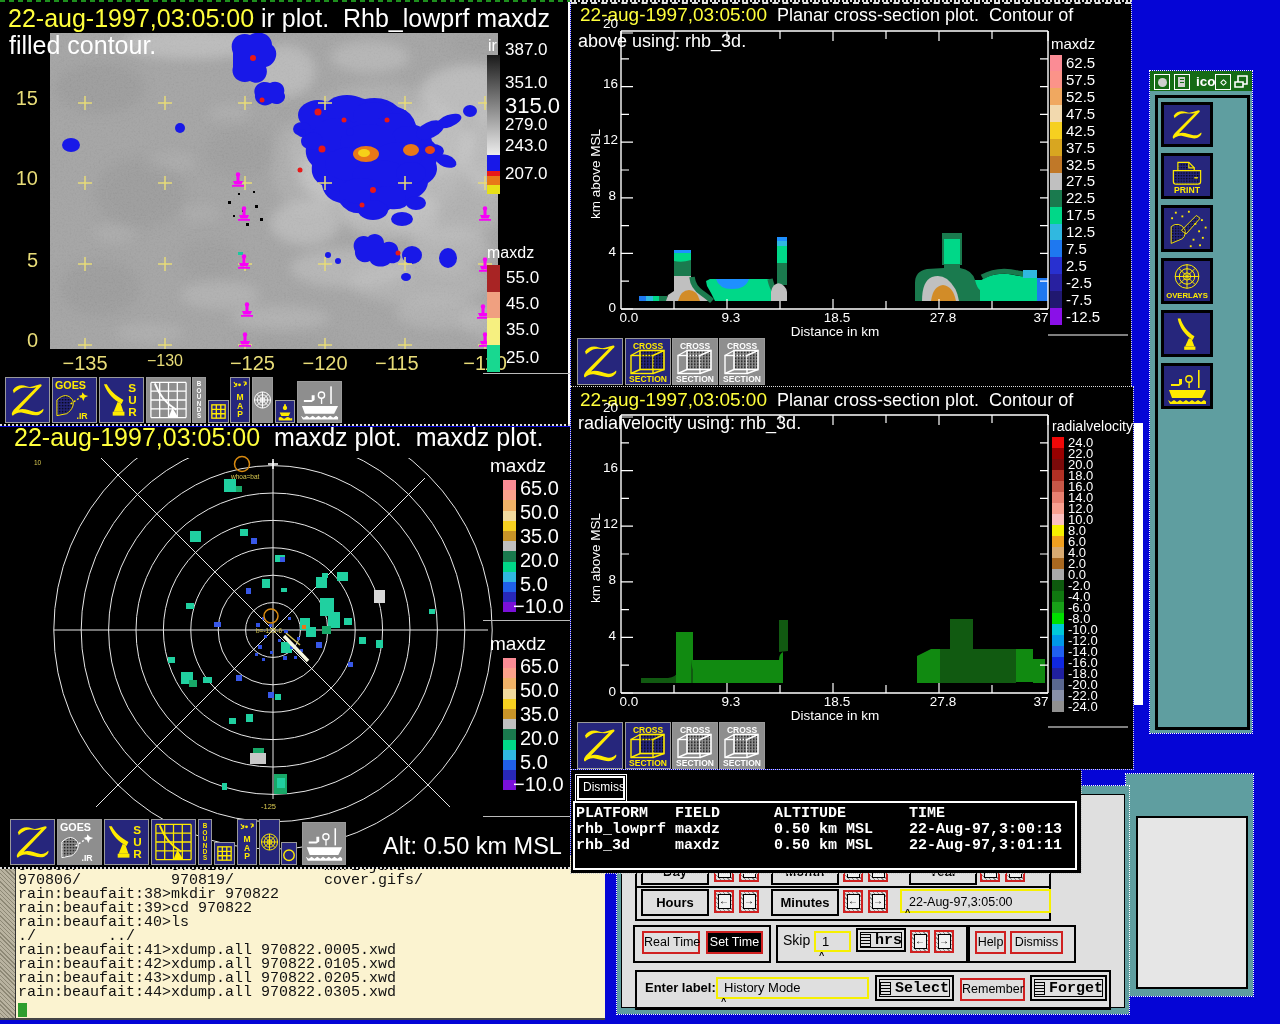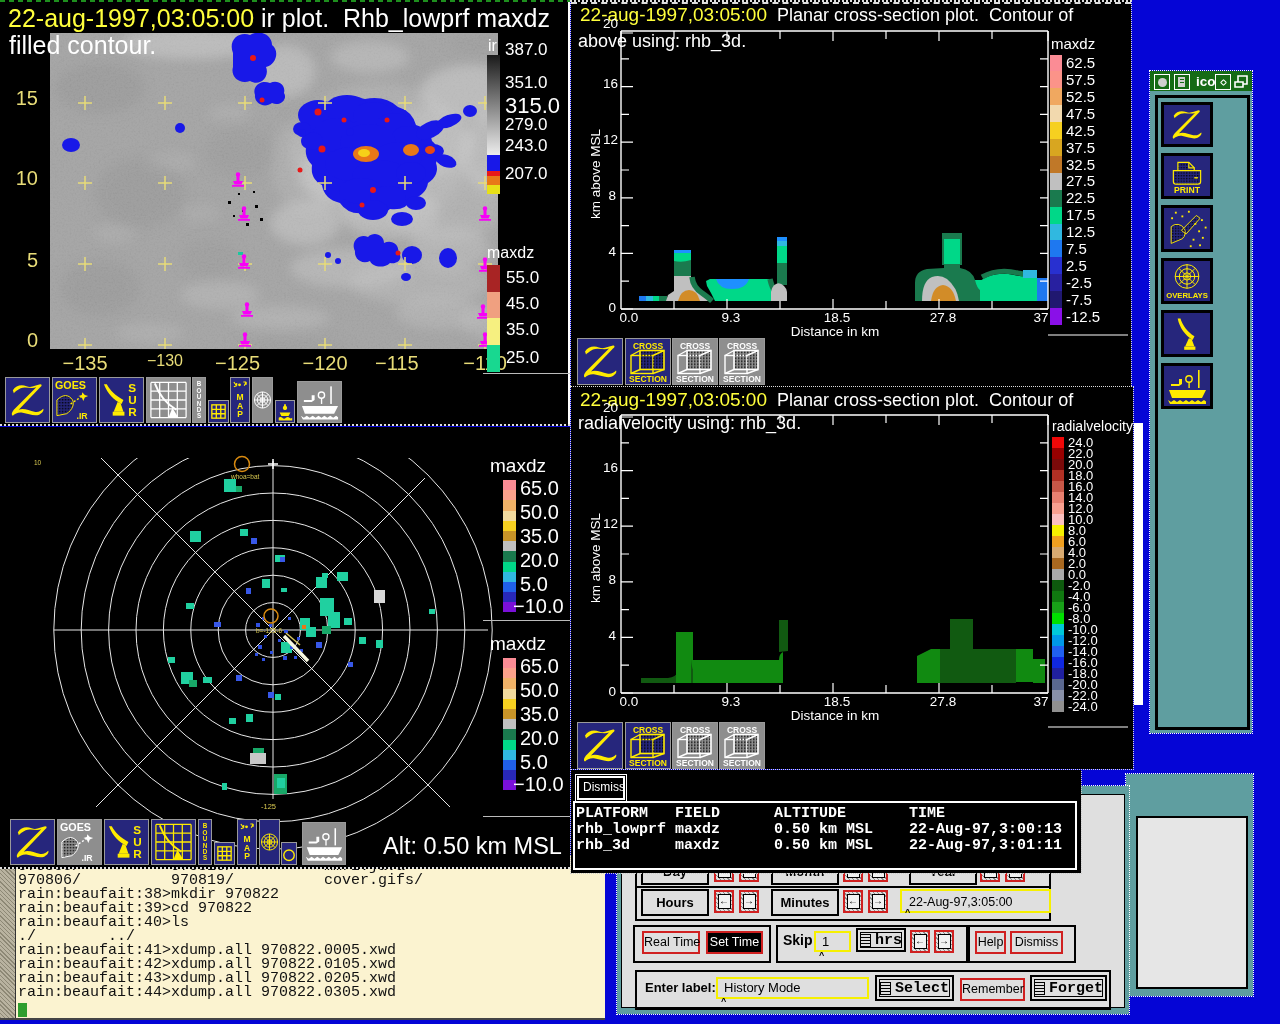--- a/index.html
+++ b/index.html
@@ -181,21 +181,21 @@
     <div class="t arrR" style="left:122px;top:104px;"></div>
   <div class="t" style="left:154px;top:103px;width:64px;height:23px;border:2px solid #000;background:#DFDFDF;text-align:center;font-weight:bold;line-height:23px;font-size:13px;">Minutes</div>
   <div class="t arrL" style="left:226px;top:104px;"></div>
     <div class="t arrR" style="left:251px;top:104px;"></div>
   <div class="t" style="left:283px;top:103px;width:140px;height:20px;border:2px solid #F6F000;background:#DFDFDF;font-size:12.5px;line-height:22px;padding-left:7px;">22-Aug-97,3:05:00</div>
 
   <div class="t" style="left:16px;top:139px;width:134px;height:34px;border:2px solid #000;"></div>
   <div class="t rbtn" style="left:25px;top:145px;width:58px;">Real Time</div>
   <div class="t rbtn" style="left:89px;top:145px;width:57px;background:#000;color:#fff;">Set Time</div>
   <div class="t" style="left:159px;top:139px;width:188px;height:34px;border:2px solid #000;"></div>
-  <div class="t" style="left:166px;top:147px;font-weight:bold;font-size:14px;">Skip</div>
+  <div class="t" style="left:166px;top:147px;font-weight:normal;font-size:14px;">Skip</div>
   <div class="t" style="left:197px;top:145px;width:37px;height:21px;box-sizing:border-box;border:2px solid #F6F000;background:#DFDFDF;font-size:13px;line-height:17px;padding-left:6px;">1</div>
   <div class="t mbtn" style="left:239px;top:142px;width:50px;height:24px;"><span class="mi"></span>hrs</div>
   <div class="t arrL" style="left:293px;top:144px;"></div>
     <div class="t arrR" style="left:317px;top:144px;"></div>
   <div class="t" style="left:351px;top:139px;width:104px;height:34px;border:2px solid #000;"></div>
   <div class="t rbtn" style="left:358px;top:145px;width:31px;">Help</div>
   <div class="t rbtn" style="left:393px;top:145px;width:53px;">Dismiss</div>
 
   <div class="t" style="left:18px;top:184px;width:472px;height:36px;border:2px solid #000;"></div>
   <div class="t" style="left:28px;top:195px;font-weight:bold;font-size:13px;">Enter label:</div>
@@ -379,21 +379,21 @@
       <use href="#buoym" x="247" y="160"></use>
     </g>
   </svg>
 
   <div class="t" style="left:14px;top:86px;width:24px;text-align:right;font-size:20px;color:#E8DC78;">15</div>
   <div class="t" style="left:14px;top:166px;width:24px;text-align:right;font-size:20px;color:#E8DC78;">10</div>
   <div class="t" style="left:14px;top:248px;width:24px;text-align:right;font-size:20px;color:#E8DC78;">5</div>
   <div class="t" style="left:14px;top:328px;width:24px;text-align:right;font-size:20px;color:#E8DC78;">0</div>
   <div class="t" style="left:55px;top:351px;width:60px;text-align:center;font-size:20px;color:#E8DC78;">−135</div>
   <div class="t" style="left:135px;top:351px;width:60px;text-align:center;font-size:16px;color:#E8DC78;">−130</div>
-  <div class="t" style="left:215px;top:351px;width:60px;text-align:left;font-size:20px;color:#E8DC78;">−125</div>
+  <div class="t" style="left:215px;top:351px;width:60px;text-align:right;font-size:20px;color:#E8DC78;">−125</div>
   <div class="t" style="left:295px;top:351px;width:60px;text-align:center;font-size:20px;color:#E8DC78;">−120</div>
   <div class="t" style="left:375px;top:351px;width:60px;text-align:left;font-size:20px;color:#E8DC78;">−115</div>
   <div class="t" style="left:455px;top:351px;width:60px;text-align:center;font-size:20px;color:#E8DC78;">−110</div>
 
   <div class="t wht" style="left:488px;top:36px;font-size:16px;">ir</div>
   <div class="cb" style="left:487px;top:53px;width:13px;height:100px;background:linear-gradient(#1a1a1a,#ededed);"></div>
   <div class="cb" style="left:487px;top:153px;width:13px;height:16px;background:#1818E8;"></div>
   <div class="cb" style="left:487px;top:169px;width:13px;height:5px;background:#E81818;"></div>
   <div class="cb" style="left:487px;top:174px;width:13px;height:9px;background:#E87818;"></div>
   <div class="cb" style="left:487px;top:183px;width:13px;height:9px;background:#E8E018;"></div>
@@ -442,20 +442,21 @@
   <div class="icon nv" style="left:275px;top:398px;width:20px;height:23px;"><svg width="18" height="21">
         <use href="#buoy"></use>
       </svg></div>
   <div class="icon gy" style="left:297px;top:379px;width:45px;height:42px;"><svg width="43" height="40">
         <use href="#ship"></use>
       </svg></div>
   <div style="position:absolute;left:0;bottom:0;width:570px;height:2px;background:repeating-linear-gradient(90deg,#ddd 0 2px,#000 2px 4px);"></div>
 </div>
 
 <div id="radar" class="win" style="left:0px;top:427px;width:570px;height:442px;background:#000;">
+  <div class="t" style="left:14px;top:-2px;font-size:25px;"><span class="yel">22-aug-1997,03:05:00</span><span class="wht">  maxdz plot.  maxdz plot.</span></div>
   <svg width="570" height="442" style="position:absolute;left:0;top:0">
     <defs>
         <clipPath id="radclip">
           <rect x="0" y="31" width="500" height="407"></rect>
         </clipPath>
       </defs>
     <g clip-path="url(#radclip)">
       <g stroke="#e8e8e8" stroke-width="1" fill="none">
         <circle cx="273" cy="203" r="27.4"></circle>
           <circle cx="273" cy="203" r="54.8"></circle>

